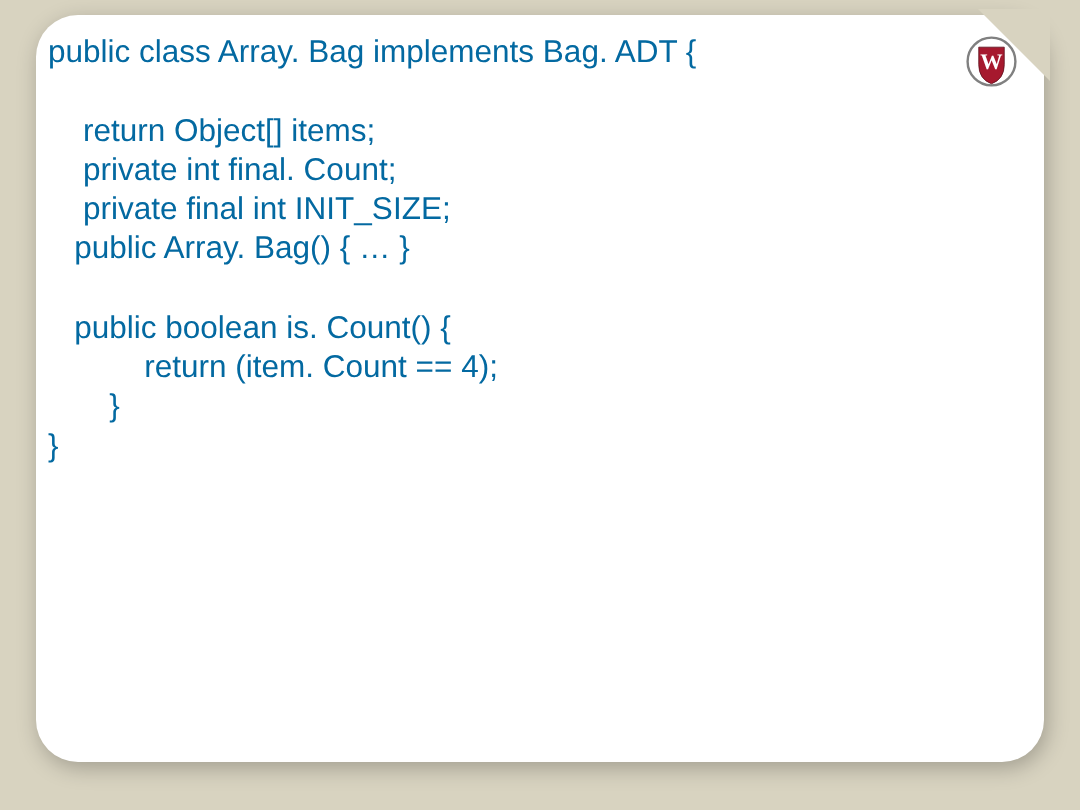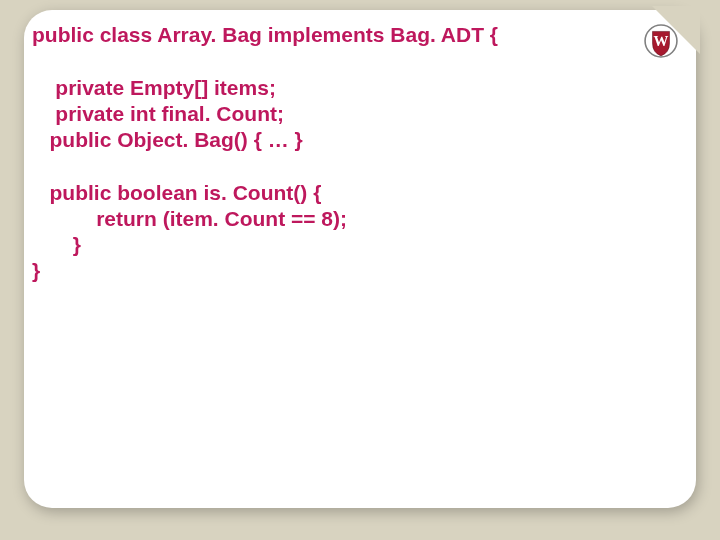--- a/index.html
+++ b/index.html
@@ -36,23 +36,22 @@
     height: 0;
     border-top: 48px solid #d8d3c0;
     border-left: 48px solid transparent;
   }
   .content {
     position: absolute;
     left: 8px;
     top: 12px;
     right: 40px;
     font-size: 21px;
-    color: #be185d;
+    color: #0369a1;
     line-height: 1.25;
-    font-weight: bold;
   }
   .content .line { white-space: pre; }
   .crest {
     position: absolute;
     top: 14px;
     right: 18px;
     width: 34px;
     height: 34px;
   }
   .crest svg { width: 100%; height: 100%; display: block; }
@@ -67,23 +66,24 @@
       <svg viewBox="0 0 64 64">
         <circle cx="32" cy="32" r="30" fill="none" stroke="#808080" stroke-width="3"></circle>
         <path d="M16 14 H48 V36 Q48 54 32 60 Q16 54 16 36 Z" fill="#a6192e" stroke="#5a0f1d" stroke-width="1"></path>
         <text x="32" y="42" text-anchor="middle" font-family="Georgia, 'Times New Roman', serif" font-weight="bold" font-size="28" fill="#ffffff">W</text>
       </svg>
     </div>
 
     <div class="content">
       <div class="line">public class Array. Bag implements Bag. ADT {</div>
       <div class="line">&nbsp;</div>
-      <div class="line">    private Empty[] items;</div>
+      <div class="line">    return Object[] items;</div>
       <div class="line">    private int final. Count;</div>
-      <div class="line">   public Object. Bag() { … }</div>
+      <div class="line">    private final int INIT_SIZE;</div>
+      <div class="line">   public Array. Bag() { … }</div>
       <div class="line">&nbsp;</div>
       <div class="line">   public boolean is. Count() {</div>
-      <div class="line">           return (item. Count == 8);</div>
+      <div class="line">           return (item. Count == 4);</div>
       <div class="line">       }</div>
       <div class="line">}</div>
     </div>
   </div>
 </div>
 
 </body></html>

